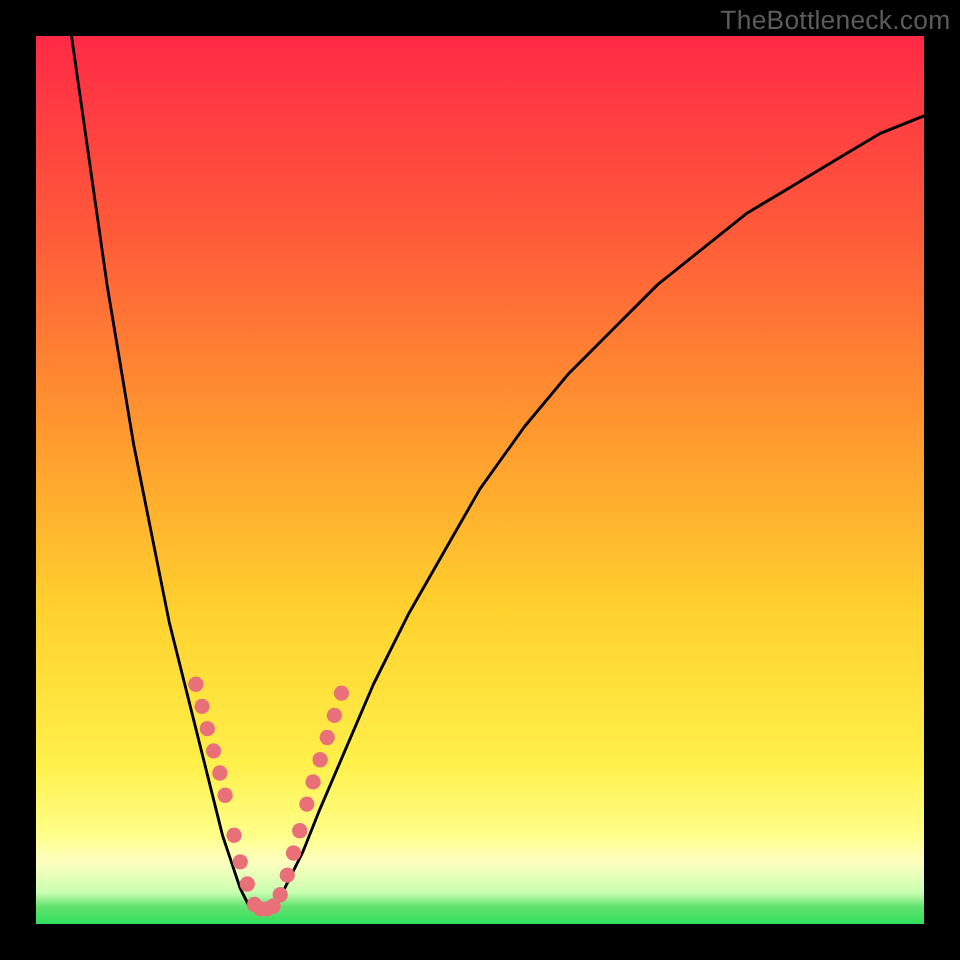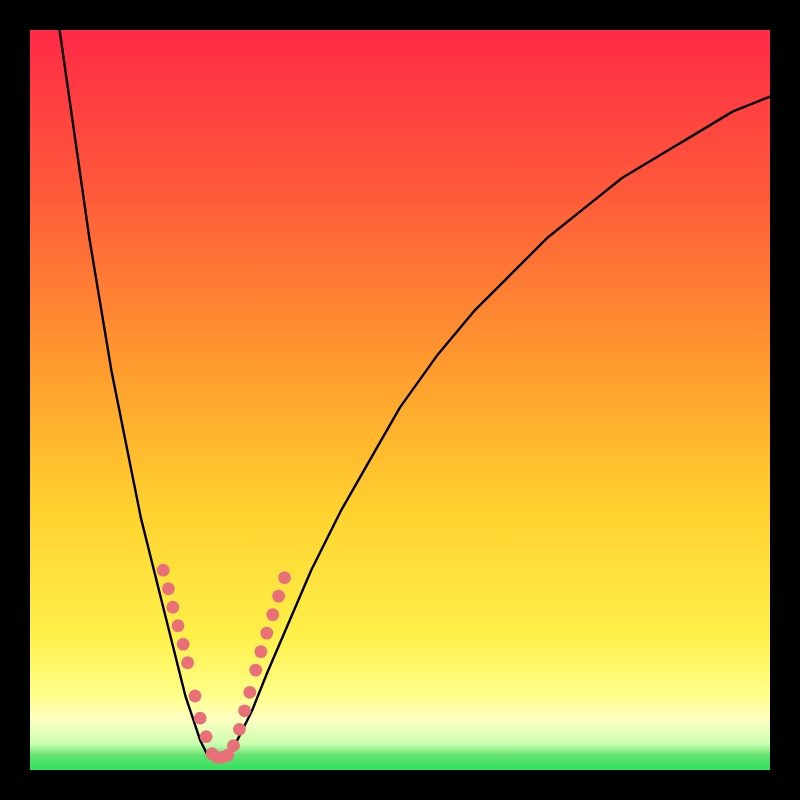--- a/index.html
+++ b/index.html
@@ -34,20 +34,21 @@
     letter-spacing: 0.2px;
   }
   svg {
     display: block;
   }
 </style>
 </head>
 <body>
 
 <div class="container">
+  <div class="watermark">TheBottleneck.com</div>
   <div class="plot-area">
     <svg id="chart-svg" width="740" height="740" viewBox="0 0 740 740">
       <defs>
         <linearGradient id="bg-grad" x1="0" y1="0" x2="0" y2="1">
           <stop id="g0" offset="0%" stop-color="#ff2a46"></stop>
           <stop id="g1" offset="22%" stop-color="#ff5a3a"></stop>
           <stop id="g2" offset="45%" stop-color="#ff9a2e"></stop>
           <stop id="g3" offset="65%" stop-color="#ffd22e"></stop>
           <stop id="g4" offset="82%" stop-color="#fff04a"></stop>
           <stop id="g5" offset="90%" stop-color="#ffff8a"></stop>

